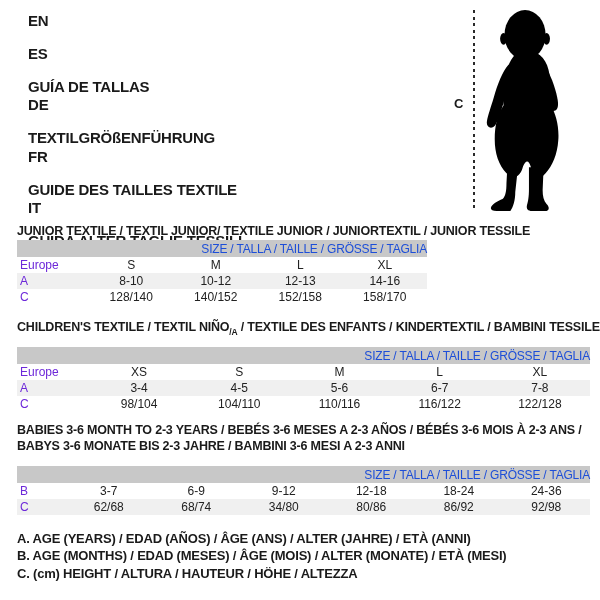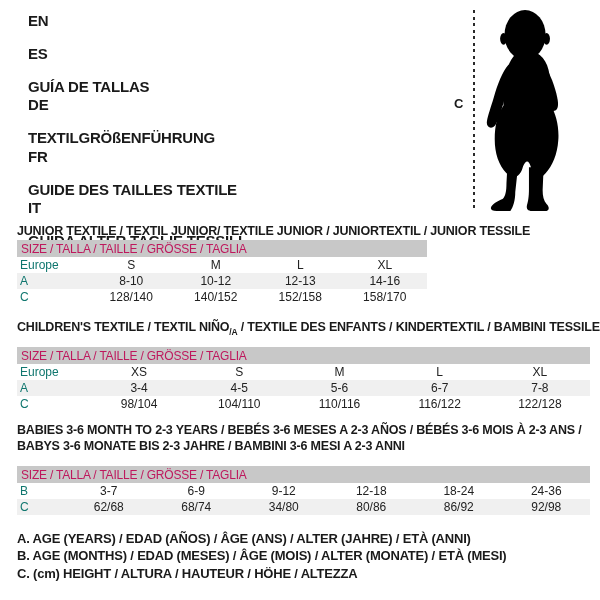--- a/index.html
+++ b/index.html
@@ -20,24 +20,24 @@
   .baby-svg { position:absolute; left:33px; top:8px; }
 
   
   .sec-title { position:absolute; left:17px; font-weight:bold; font-size:12.5px; letter-spacing:-0.2px; line-height:15.5px; }
   .sec-title sub { font-size:8.5px; }
 
   
   table { position:absolute; left:17px; border-collapse:collapse; table-layout:fixed; font-size:12px; }
   .t-junior  { width:410px; }
   .t-wide    { width:573px; }
-  thead th { background:#c8c8c8; color:#be185d; font-weight:normal; text-align:left;
+  thead th { background:#c8c8c8; color:#1d4ed8; font-weight:normal; text-align:right;
              padding:0 0 0 4px; height:17px; letter-spacing:-0.2px; }
   tbody td { height:16px; text-align:center; color:#222; font-weight:normal; }
-  tbody td:first-child { text-align:left; padding-left:3px; color:#0f766e; }
+  tbody td:first-child { text-align:left; padding-left:3px; color:#6d28d9; }
   tbody tr:nth-child(even) { background:#f0f0f0; }
 
   
   .legend { position:absolute; left:17px; top:530px; font-weight:bold; font-size:13px; line-height:17.3px; letter-spacing:-0.2px; }
 </style>
 </head>
 <body>
 
 <div class="frame">
 

